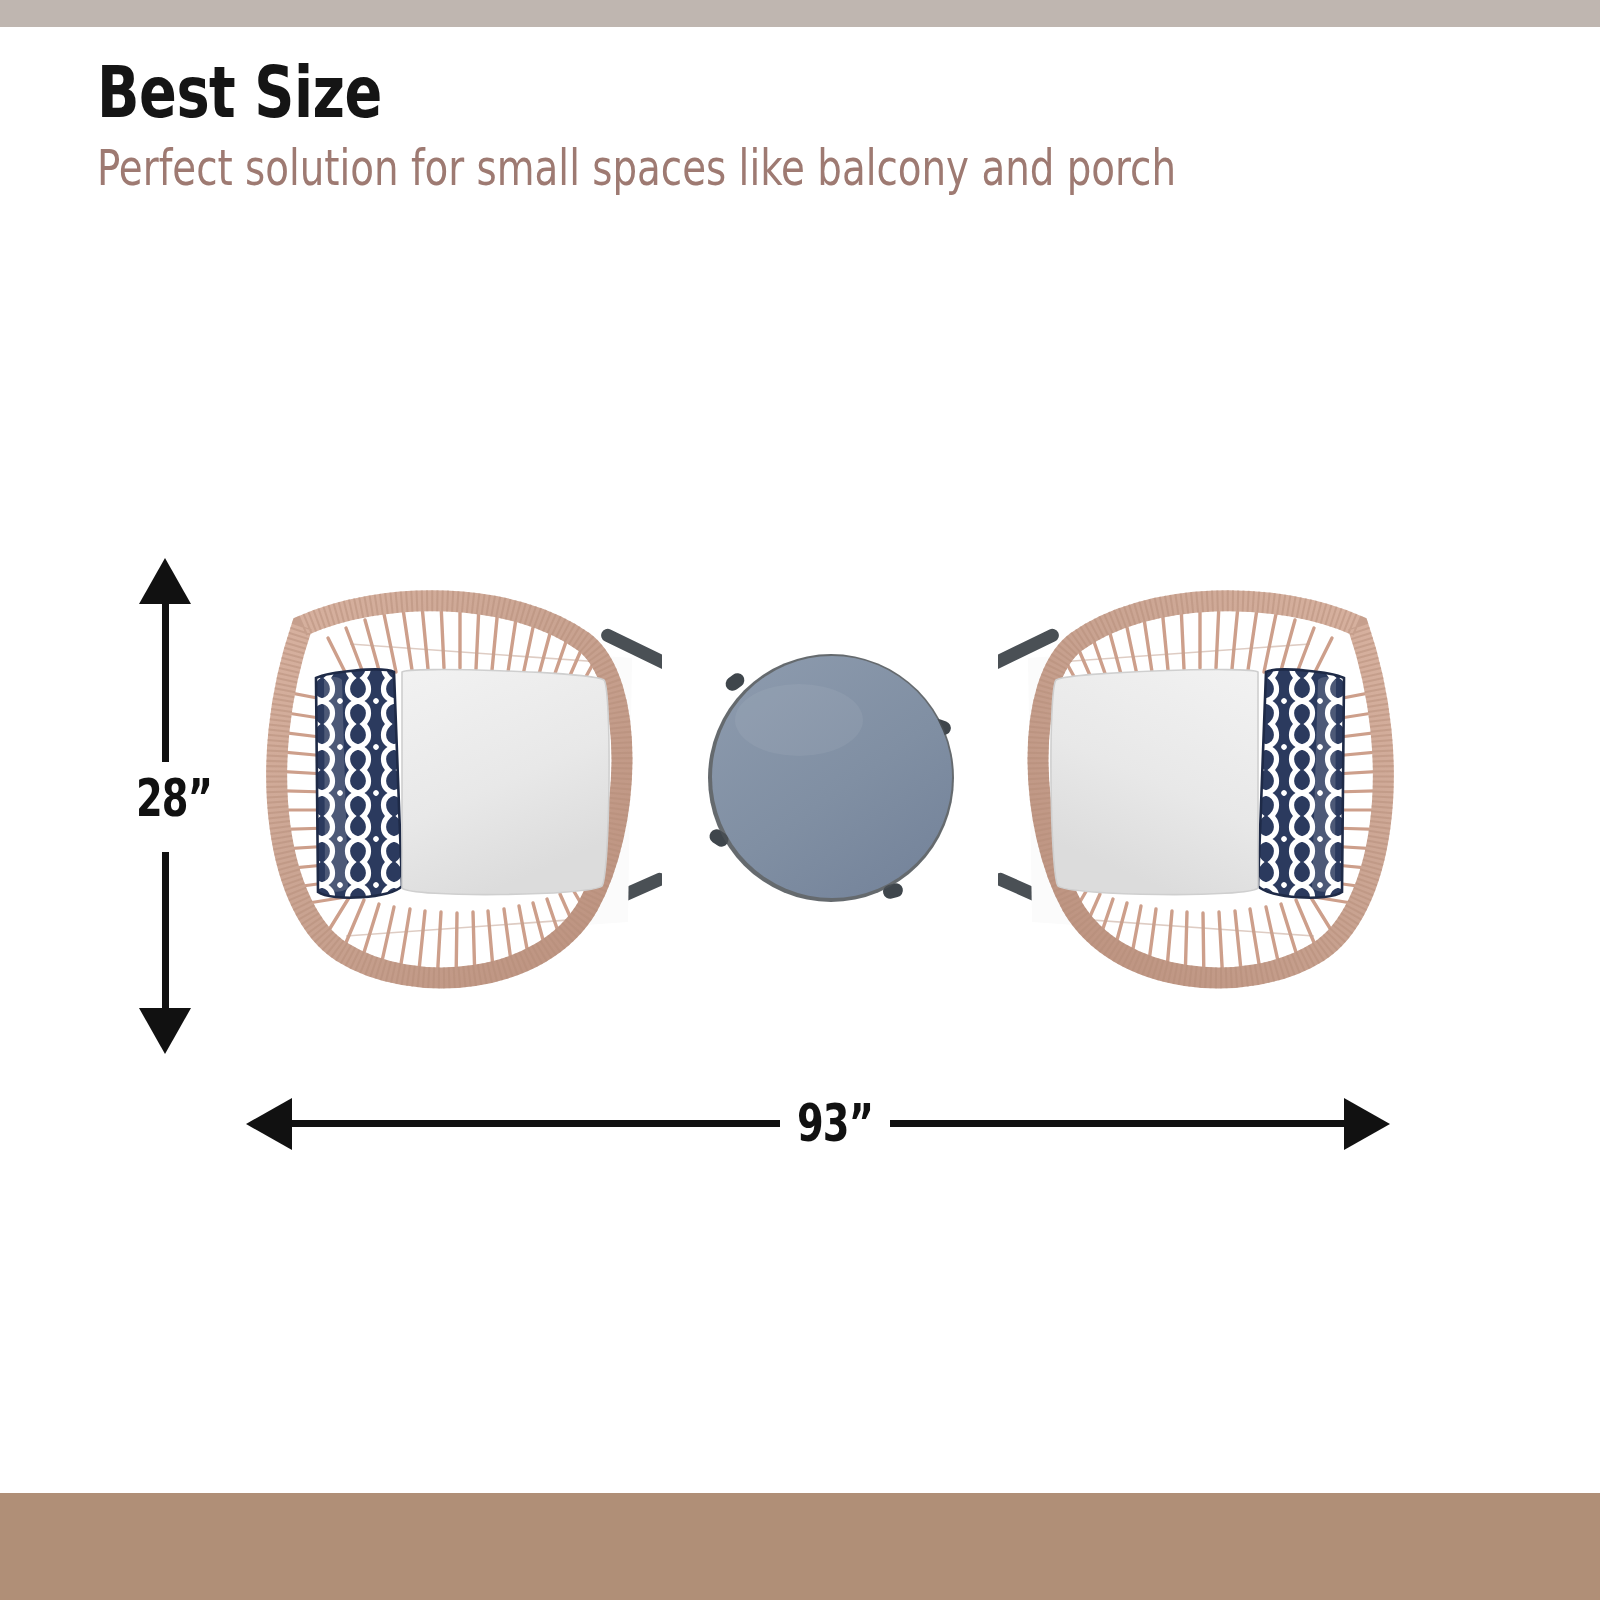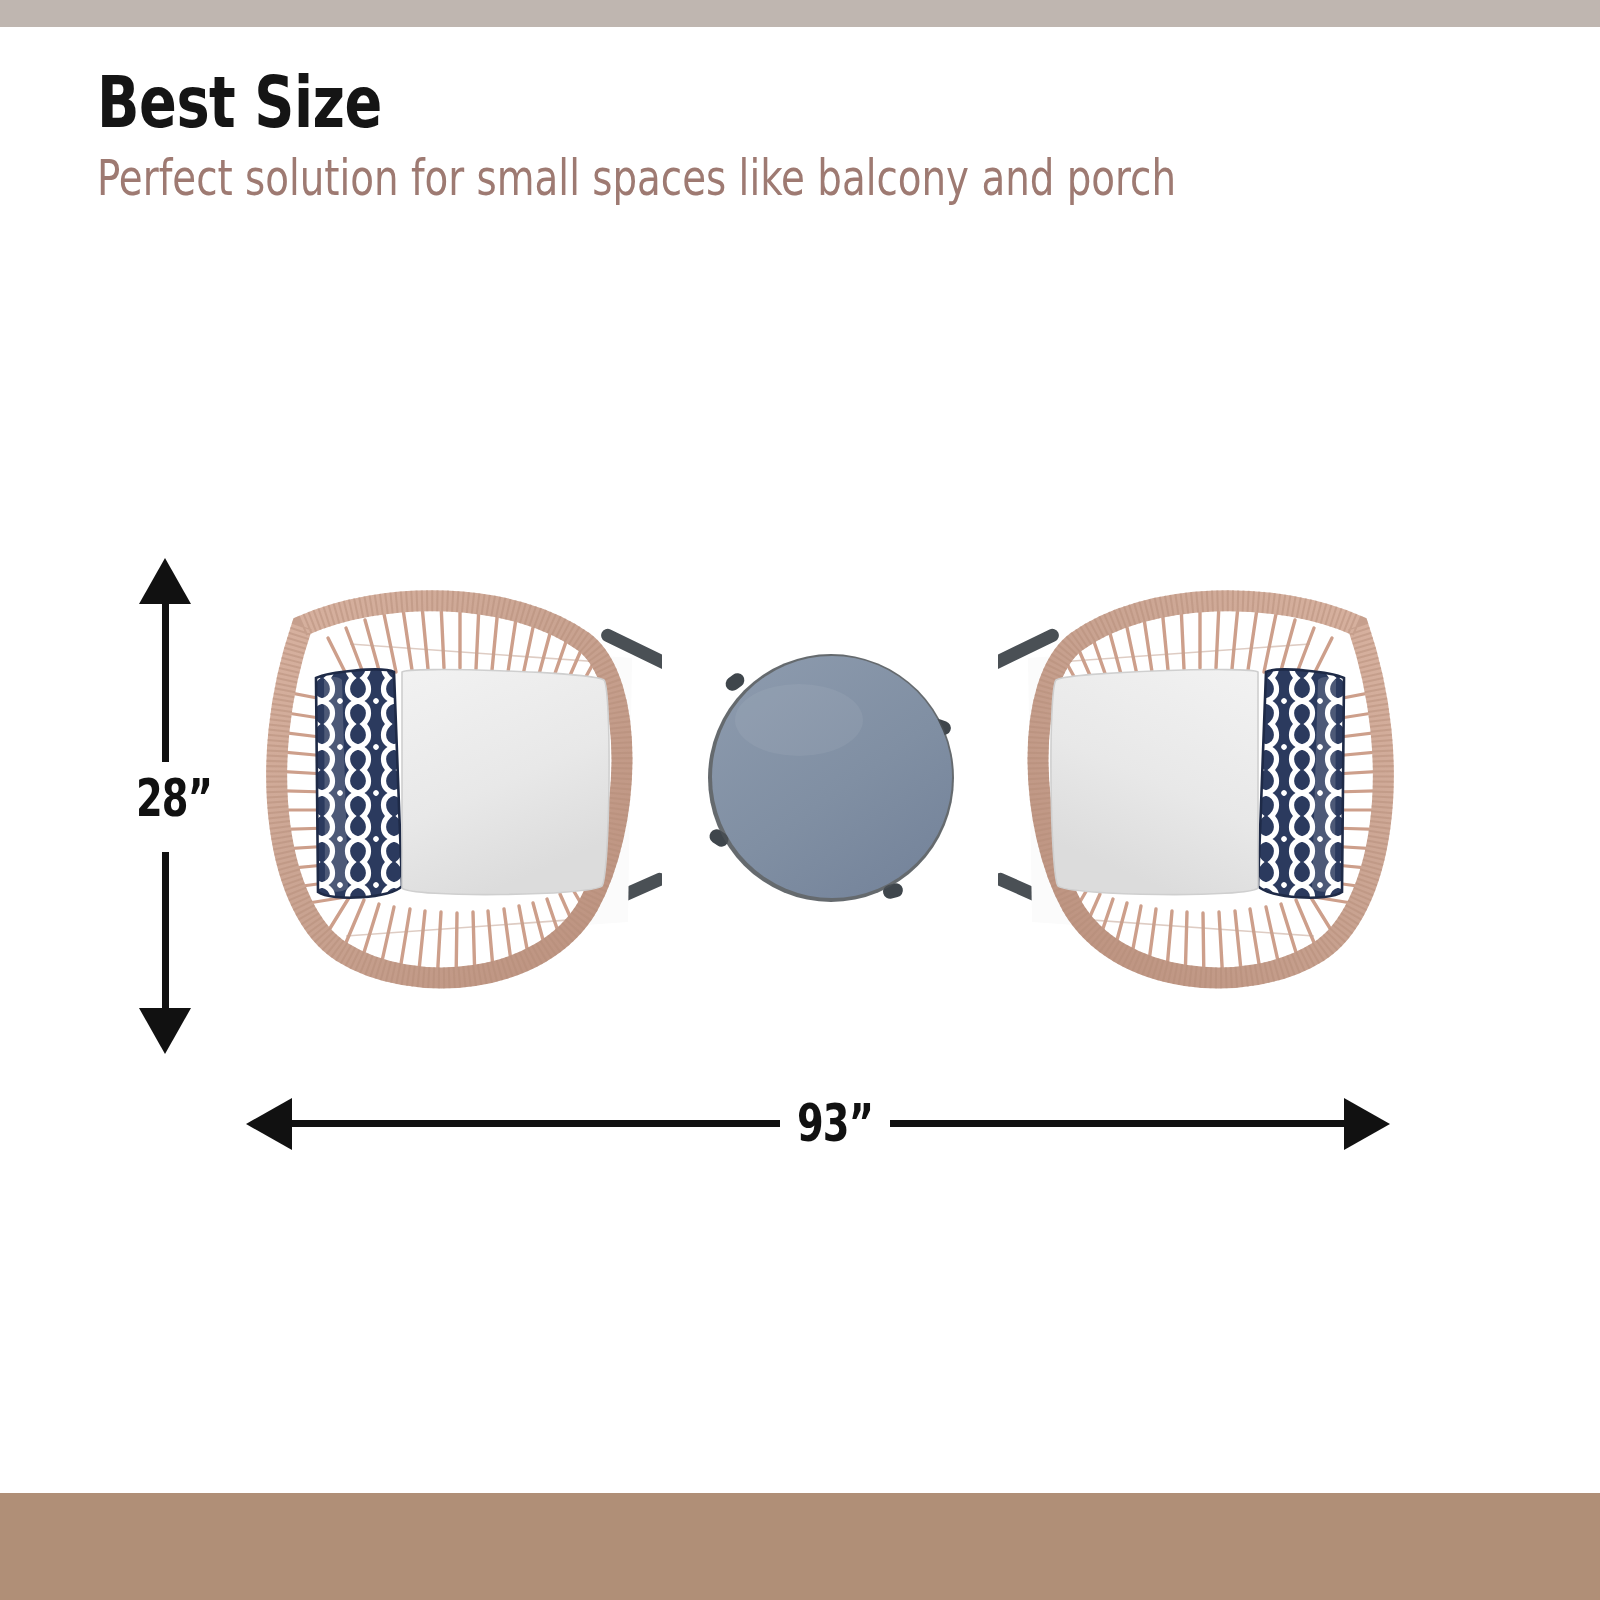--- a/index.html
+++ b/index.html
@@ -15,21 +15,21 @@
   #top-bar {
     position:absolute; left:0; top:0; width:1600px; height:27px;
     background:#bfb6b0;
   }
   #bottom-bar {
     position:absolute; left:0; top:1493px; width:1600px; height:107px;
     background:#b08f77;
   }
 
   
-  #heading-block { position:absolute; left:97px; top:66px; width:1400px; }
+  #heading-block { position:absolute; left:97px; top:56px; width:1400px; }
   #page-title {
     font-family:"Liberation Sans Narrow","DejaVu Sans Condensed","Liberation Sans",sans-serif;
     font-size:72px; font-weight:bold; color:#151515;
     letter-spacing:-0.5px; line-height:1.02;
     transform:scaleX(0.86); transform-origin:left center;
   }
   #page-subtitle {
     font-family:"Liberation Sans Narrow","DejaVu Sans Condensed","Liberation Sans",sans-serif;
     font-size:49px; font-weight:normal; color:#9e7a72;
     margin-top:14px; line-height:1.05;

